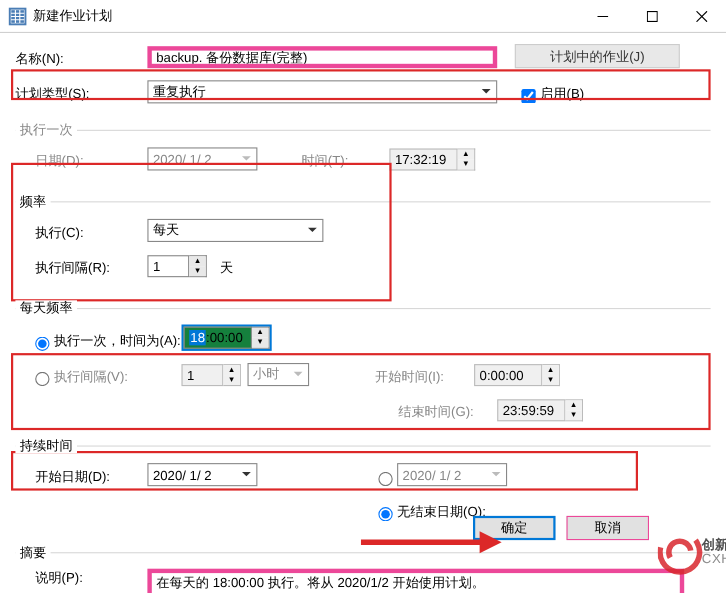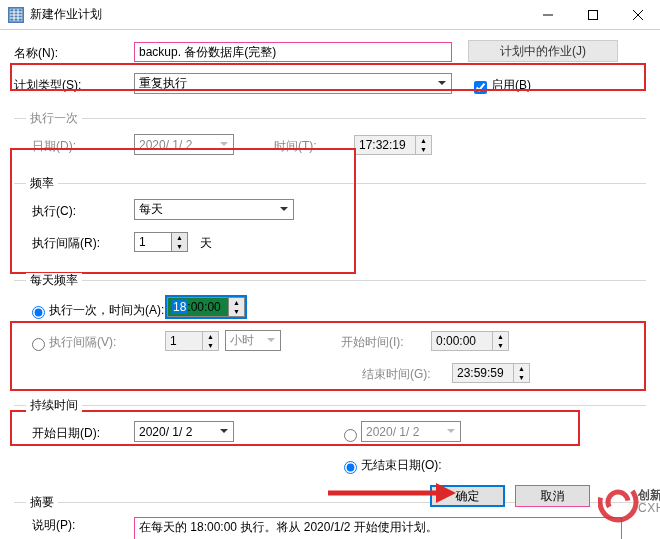--- a/index.html
+++ b/index.html
@@ -6,30 +6,30 @@
     body { background: #fff; width: 660px; height: 539px; position: relative; }
     .titlebar { height: 30px; background: #fff; border-bottom: 1px solid #d0d0d0; display: flex; align-items: center; padding-left: 8px; }
     .titlebar-icon { width: 16px; height: 16px; background: #4a7db5; margin-right: 6px; display: inline-flex; align-items: center; justify-content: center; }
     .titlebar-icon svg { width: 14px; height: 14px; }
     .titlebar-title { flex: 1; }
     .win-btn { width: 45px; height: 30px; display: flex; align-items: center; justify-content: center; cursor: pointer; }
     .content { padding: 10px 14px; }
     .row { display: flex; align-items: flex-end; margin-bottom: 10px; min-height: 22px; }
     .label { width: 120px; color: #000; }
     .label-d { color: #888; }
-    .input-text { height: 20px; border: 1px solid #ec4899; padding: 1px 4px; background: #fff; }
+    .input-text { height: 20px; border: 4px solid #ec4899; padding: 1px 4px; background: #fff; }
     .input-text-d { background: #f0f0f0; color: #888; border-color: #bbb; }
     .select { height: 21px; border: 1px solid #888; padding: 1px 4px; background: #fff; appearance: none; position: relative; }
     .select-wrap { position: relative; display: inline-block; }
     .select-wrap::after { content: ""; position: absolute; right: 6px; top: 8px; border-left: 4px solid transparent; border-right: 4px solid transparent; border-top: 4px solid #333; pointer-events: none; }
     .select-wrap-d::after { border-top-color: #bbb; }
     .btn-plan { background: #e8e8e8; border: 1px solid #ccc; height: 22px; width: 150px; color: #333; }
     .red-box { border: 2px solid #dc2828; position: absolute; pointer-events: none; }
     .fieldset-label { position: relative; }
-    .fieldset-label span { position: relative; background: #fff; padding: 0 4px; z-index: 1; margin-left: 12px; }
+    .fieldset-label span { position: relative; background: #fff; padding: 0 4px; z-index: 1; }
     .fieldset-label::before { content: ""; position: absolute; top: 8px; left: 0; right: 0; height: 1px; background: #d8d8d8; }
     .fieldset-body { padding: 6px 0 10px 18px; }
     .spinner { display: inline-flex; align-items: stretch; }
     .spinner input { width: 62px; height: 20px; border: 1px solid #888; padding: 1px 4px; }
     .spinner .sp-btns { display: flex; flex-direction: column; border: 1px solid #888; border-left: 0; }
     .spinner .sp-btns div { width: 15px; height: 9px; background: #e8e8e8; display: flex; align-items: center; justify-content: center; font-size: 7px; cursor: pointer; }
     .spinner-d input { background: #f0f0f0; color: #000000; border-color: #bbb; }
     .spinner-d .sp-btns { border-color: #bbb; }
     .spinner-d .sp-btns div { background: #f0f0f0; }
     .checkbox { width: 13px; height: 13px; margin-right: 4px; }
@@ -212,21 +212,21 @@
     </div>
   </div>
 
 </div>
 
 <div class="red-box" style="left:10px;top:63px;width:636px;height:28px"></div>
 <div class="red-box" style="left:10px;top:148px;width:346px;height:126px"></div>
 <div class="red-box" style="left:10px;top:321px;width:636px;height:70px"></div>
 <div class="red-box" style="left:10px;top:410px;width:570px;height:36px"></div>
 
-<div style="position:absolute;right:70px;bottom:32px;display:flex;gap:10px">
+<div style="position:absolute;right:70px;bottom:48px;display:flex;gap:10px">
   <button class="btn-std btn-primary">确定</button>
   <button class="btn-std">取消</button>
 </div>
 
 <svg class="arrow-svg" width="130" height="30">
   <line x1="0" y1="15" x2="110" y2="15" stroke="#dc2828" stroke-width="5"></line>
   <polygon points="108,5 128,15 108,25" fill="#dc2828"></polygon>
 </svg>
 
 <div class="watermark">

